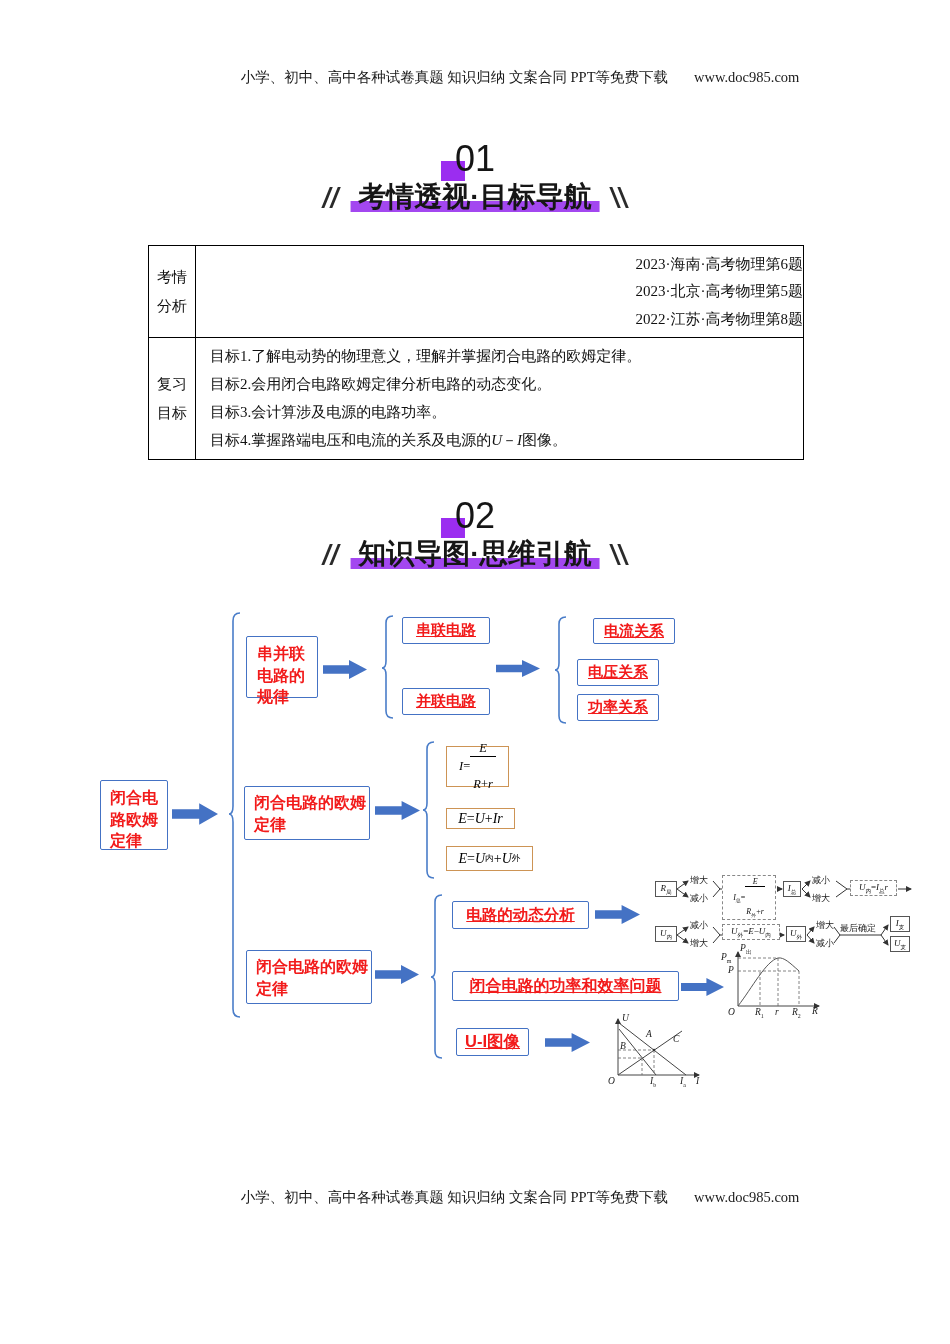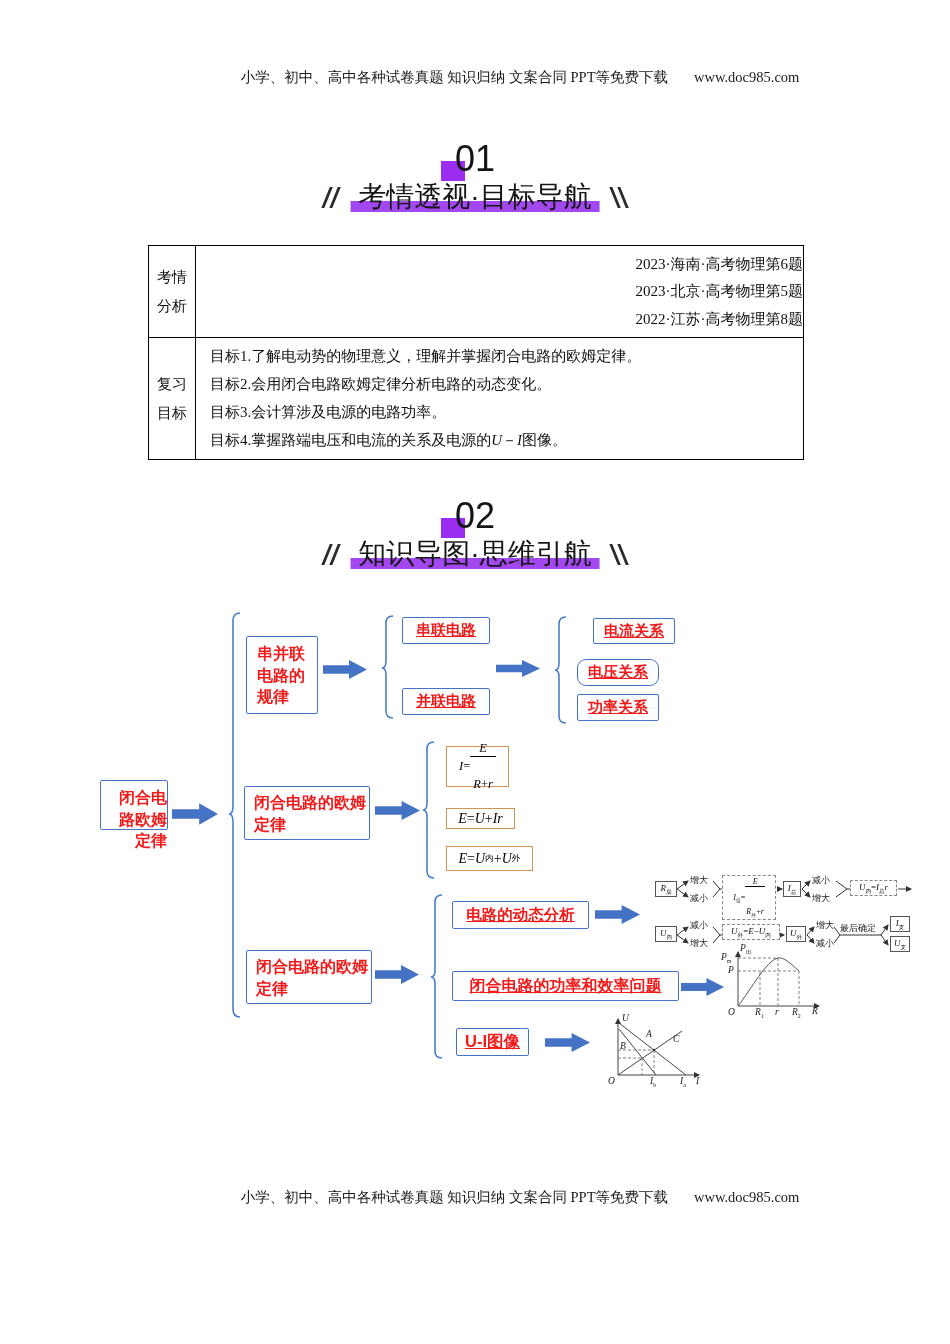--- a/index.html
+++ b/index.html
@@ -8,21 +8,21 @@
   .abs{position:absolute;}
   
   .pageline{position:absolute;width:100%;text-align:center;font-size:14.5px;color:#1a1a1a;padding-left:45px;}
   .pageline .gap{display:inline-block;width:26px;}
   
   .secnum{position:absolute;left:50%;transform:translateX(-50%);font-family:"Liberation Sans","DejaVu Sans",sans-serif;
           font-size:36px;font-weight:500;color:#151515;line-height:1;}
   .secnum .sq{position:absolute;left:-14px;bottom:-4px;width:24px;height:20px;background:#9b2df0;z-index:0;}
   .secnum .digits{position:relative;z-index:1;}
   .sectitle{position:absolute;left:50%;transform:translateX(-50%);white-space:nowrap;
-            font-family:"Liberation Sans","DejaVu Sans",sans-serif;font-weight:normal;font-size:28px;color:#161616;}
+            font-family:"Liberation Sans","DejaVu Sans",sans-serif;font-weight:bold;font-size:28px;color:#161616;}
   .sectitle .bar{background:linear-gradient(to top,#a347f0 0 36%,transparent 36%);padding:0 8px;}
   .slashes{display:inline-block;vertical-align:-2px;margin:0 4px;}
   .slashes i{display:inline-block;width:3px;height:21px;background:#2a2a2a;margin:0 2.5px;}
   .sl-left i{transform:skewX(-22deg);}
   .sl-right i{transform:skewX(22deg);}
   
   .tbl{position:absolute;left:148px;top:245px;width:656px;height:215px;border:1px solid #000;box-sizing:border-box;font-size:15px;}
   .trow{display:flex;box-sizing:border-box;}
   .trow1{height:92px;border-bottom:1px solid #000;}
   .trow2{height:121px;}
@@ -105,21 +105,21 @@
     <span class="digits">02</span>
   </div>
   <div class="sectitle" style="top:535px;">
     <span class="slashes sl-left"><i></i><i></i></span>
     <span class="bar">知识导图·思维引航</span>
     <span class="slashes sl-right"><i></i><i></i></span>
   </div>
 
   <div class="abs" style="left:0;top:0;width:950px;height:1344px;">
 
-    <div class="node wrap" style="left:100px;top:780px;width:68px;height:50px;padding:6px 0 0 9px;font-size:16px;text-align:right;">闭合电路欧姆定律</div>
+    <div class="node wrap" style="left:100px;top:780px;width:68px;height:70px;padding:6px 0 0 9px;font-size:16px;">闭合电路欧姆定律</div>
 
     <svg class="arrow-icon" style="left:172px;top:802px;width:46px;height:24px;" viewBox="0 0 44 20" preserveAspectRatio="none">
         <polygon points="0,6 26,6 26,1 44,10 26,19 26,14 0,14" fill="#4472c4"></polygon>
       </svg>
     <svg class="arrow-icon" style="left:323px;top:659px;width:44px;height:21px;" viewBox="0 0 44 20" preserveAspectRatio="none">
         <polygon points="0,6 26,6 26,1 44,10 26,19 26,14 0,14" fill="#4472c4"></polygon>
       </svg>
     <svg class="arrow-icon" style="left:496px;top:659px;width:44px;height:19px;" viewBox="0 0 44 20" preserveAspectRatio="none">
         <polygon points="0,6 26,6 26,1 44,10 26,19 26,14 0,14" fill="#4472c4"></polygon>
       </svg>
@@ -148,29 +148,29 @@
     <svg class="brace" style="left:554px;top:616px;" width="14" height="108" viewBox="0 0 14 108">
       <path d="M12 1 Q5 1 5 8 L5 47 Q5 54 1 54 Q5 54 5 61 L5 100 Q5 107 12 107" fill="none" stroke="#4a7dc9" stroke-width="1.6"></path>
     </svg>
     <svg class="brace" style="left:422px;top:741px;" width="14" height="138" viewBox="0 0 14 138">
       <path d="M12 1 Q5 1 5 8 L5 62 Q5 69 1 69 Q5 69 5 76 L5 130 Q5 137 12 137" fill="none" stroke="#4a7dc9" stroke-width="1.6"></path>
     </svg>
     <svg class="brace" style="left:430px;top:894px;" width="14" height="165" viewBox="0 0 14 165">
       <path d="M12 1 Q5 1 5 8 L5 76 Q5 83 1 83 Q5 83 5 90 L5 157 Q5 164 12 164" fill="none" stroke="#4a7dc9" stroke-width="1.6"></path>
     </svg>
 
-    <div class="node wrap" style="left:246px;top:636px;width:72px;height:78px;padding:6px 8px 0 10px;font-size:16px;">串并联电路的规律</div>
+    <div class="node wrap" style="left:246px;top:636px;width:72px;height:62px;padding:6px 8px 0 10px;font-size:16px;">串并联电路的规律</div>
     <div class="node wrap" style="left:244px;top:786px;width:126px;height:54px;padding:5px 0 0 9px;font-size:16px;">闭合电路的欧姆定律</div>
     <div class="node wrap" style="left:246px;top:950px;width:126px;height:54px;padding:5px 0 0 9px;font-size:16px;">闭合电路的欧姆定律</div>
 
     <div class="node ctr" style="left:402px;top:617px;width:88px;height:27px;font-size:15px;">串联电路</div>
     <div class="node ctr" style="left:402px;top:688px;width:88px;height:27px;font-size:15px;">并联电路</div>
 
     <div class="node ctr" style="left:577px;top:618px;width:82px;height:26px;font-size:15px;margin-left:16px;">电流关系</div>
-    <div class="node ctr" style="left:577px;top:659px;width:82px;height:27px;font-size:15px;border-radius:9px;">电压关系</div>
+    <div class="node ctr" style="left:577px;top:659px;width:82px;height:27px;font-size:15px;">电压关系</div>
     <div class="node ctr" style="left:577px;top:694px;width:82px;height:27px;font-size:15px;">功率关系</div>
 
     <div class="fbox" style="left:446px;top:746px;width:63px;height:41px;font-size:12.5px;"><i>I</i> = <span class="frac">
           <span class="num"><i>E</i></span>
           <span class="den"><i>R</i>+<i>r</i></span>
         </span></div>
     <div class="fbox" style="left:446px;top:808px;width:69px;height:21px;font-size:14px;"><i>E</i>=<i>U</i>+<i>Ir</i></div>
     <div class="fbox" style="left:446px;top:846px;width:87px;height:25px;font-size:14px;"><i>E</i>=<i>U</i><sub>内</sub>+<i>U</i><sub>外</sub></div>
 
     <div class="node ctr" style="left:452px;top:901px;width:137px;height:28px;font-size:15.5px;">电路的动态分析</div>

